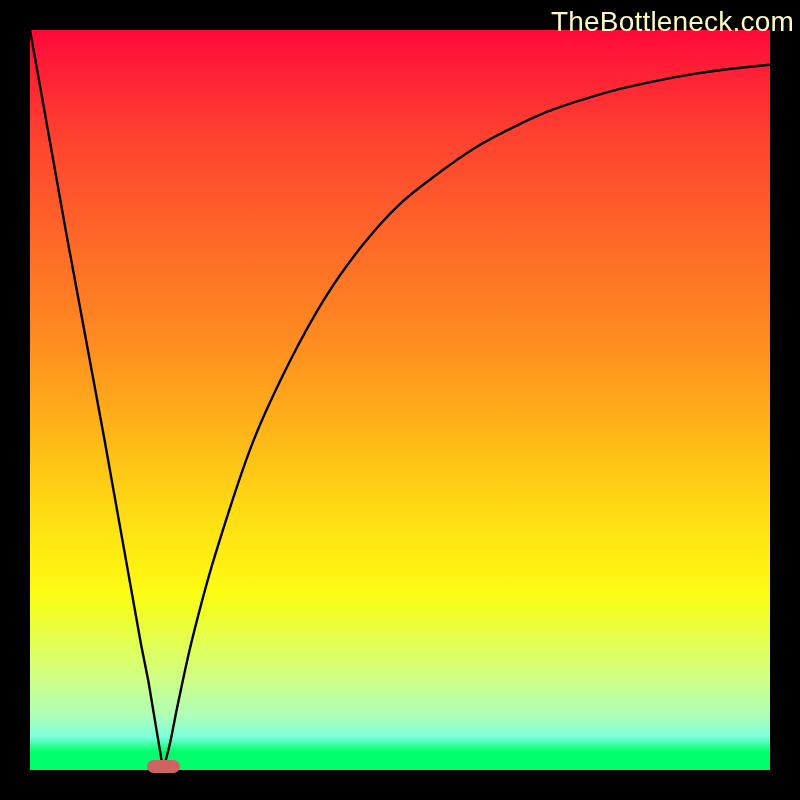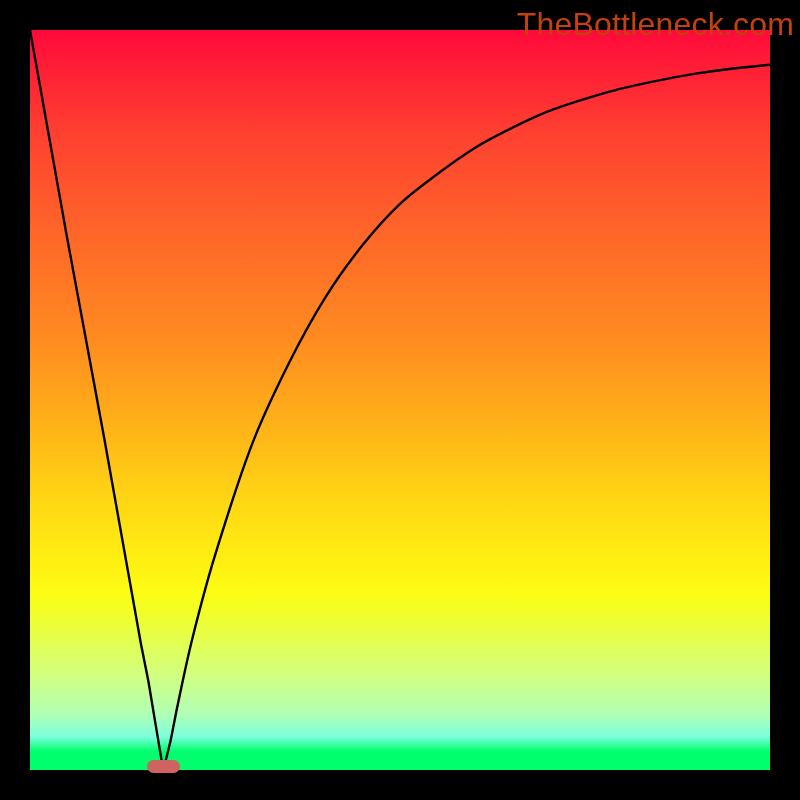--- a/index.html
+++ b/index.html
@@ -39,22 +39,22 @@
       #b0ffb6 92.5%,
       #7dffdc 95.5%,
       #00ff6c 97.5%,
       #00ff6c 100%
     );
   }
   .watermark {
     position: absolute;
     top: 6px;
     right: 6px;
-    color: #c2410c;
-    font-size: 32px;
+    color: #fef9c3;
+    font-size: 28px;
     letter-spacing: 0.2px;
     user-select: none;
   }
   .optimum-marker {
     position: absolute;
     background: #cf6362;
     border-radius: 999px;
   }
   svg.curves {
     position: absolute;

